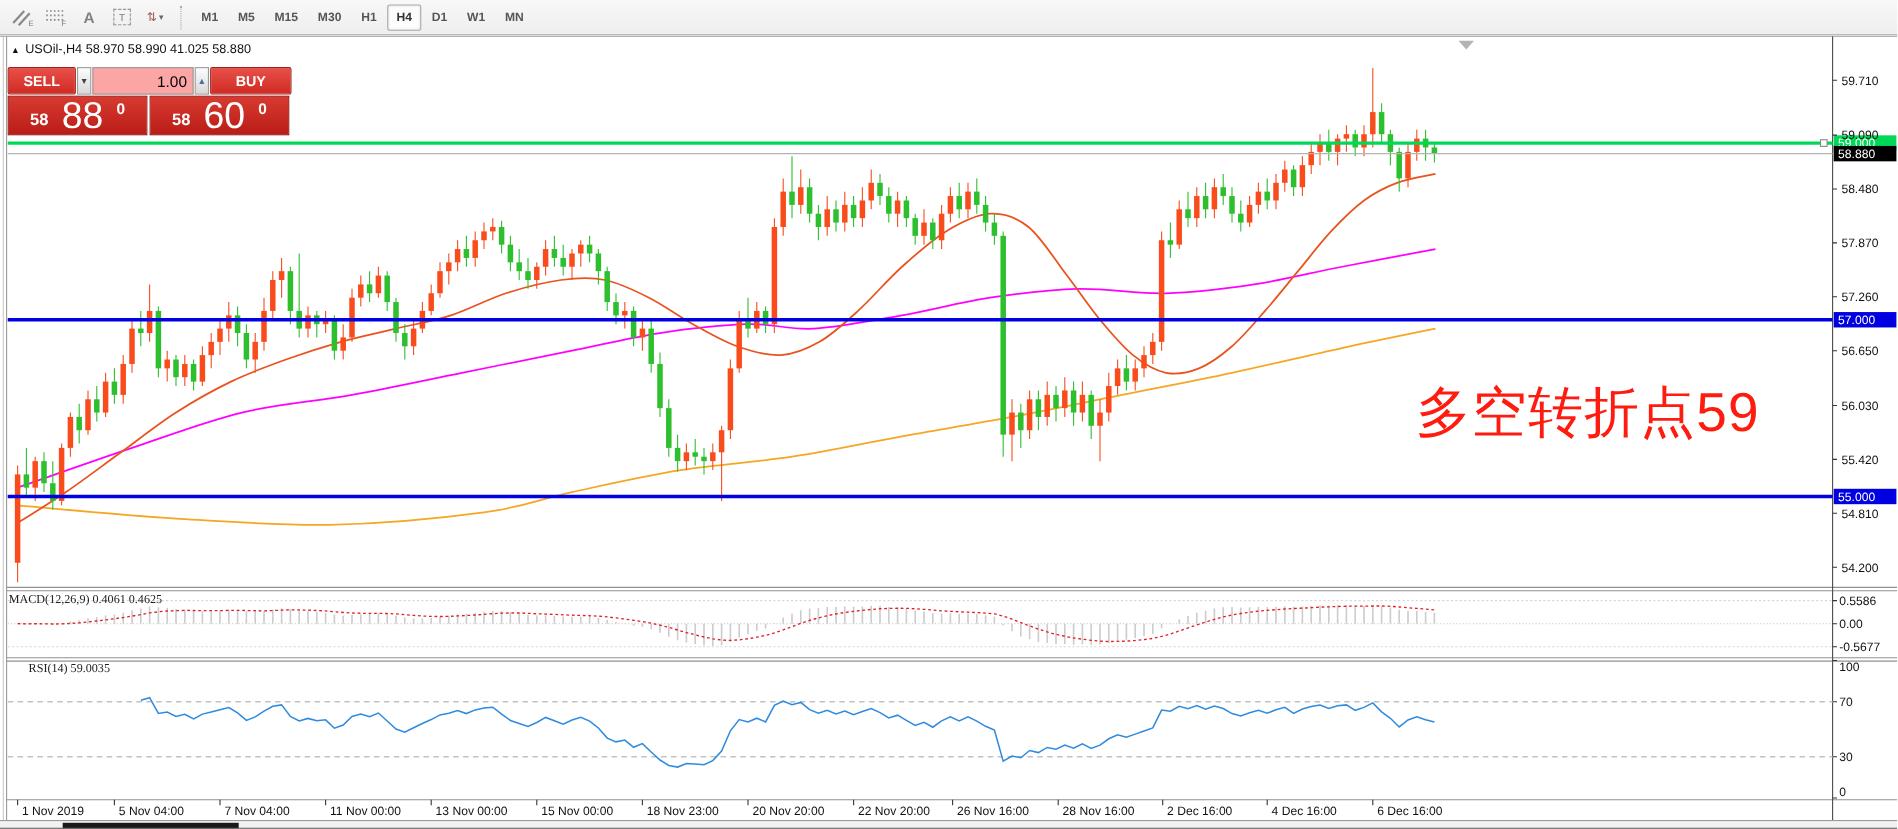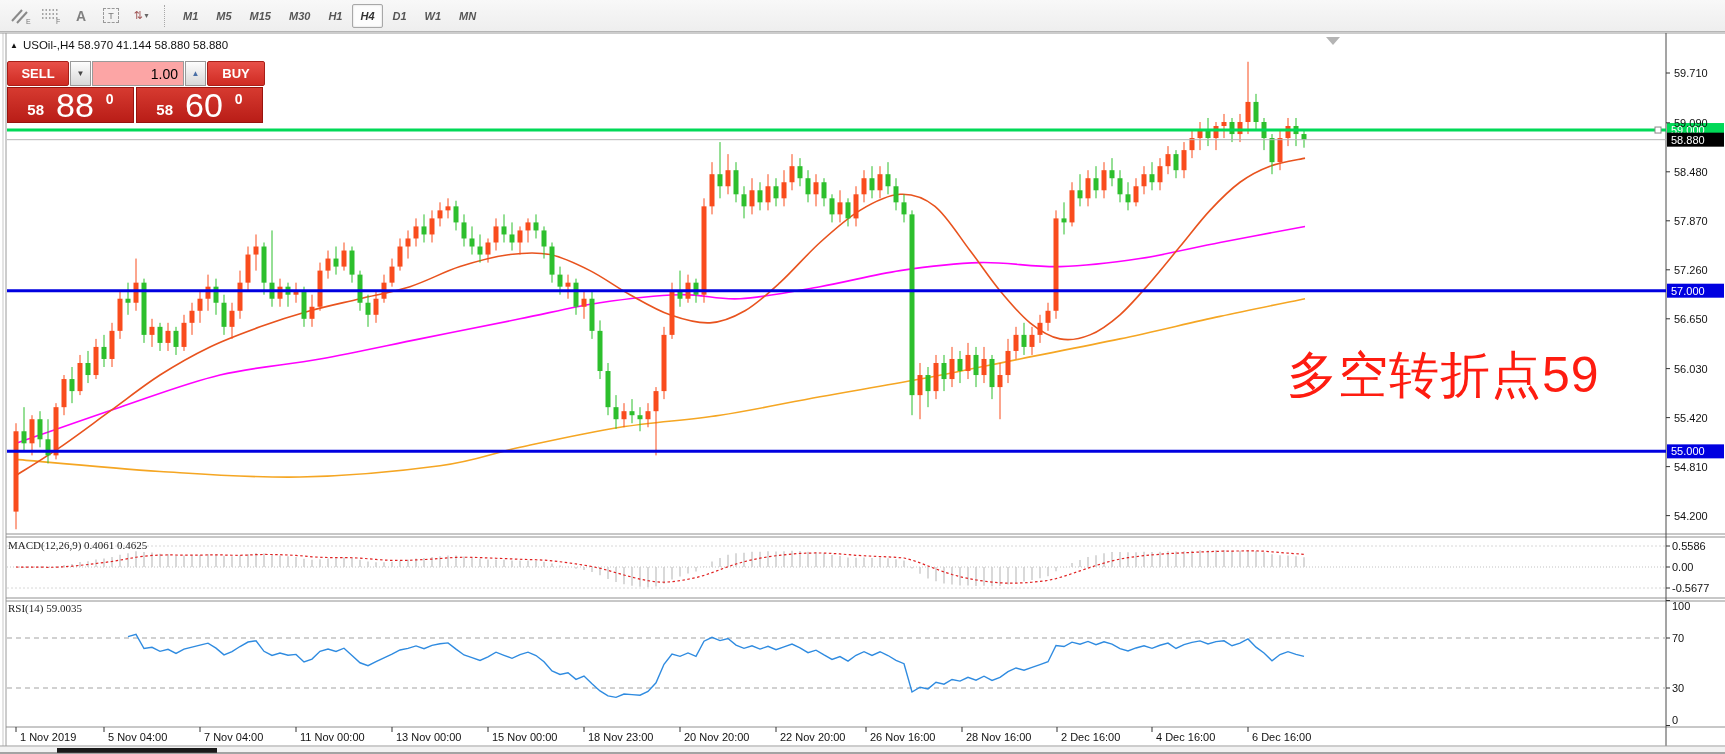--- a/index.html
+++ b/index.html
@@ -9,49 +9,49 @@
   
   .toolbar{position:absolute;left:0;top:0;width:1725px;height:32px;background:linear-gradient(#f8f8f8,#eeeeee);
     border-bottom:1px solid #b5b5b5;display:flex;align-items:center;box-sizing:border-box;padding-left:6px;z-index:10;}
   .toolbtn{height:24px;min-width:26px;display:flex;align-items:center;justify-content:center;margin:0 1px;
     border:1px solid transparent;border-radius:2px;color:#707070;font-size:12px;cursor:default;}
   .tool-glyph{font-size:14px;font-weight:bold;color:#808080;}
   .tlabel-box{width:14px;height:13px;border:1px dashed #999;font-size:9px;color:#777;display:flex;align-items:center;justify-content:center;}
   .caret{font-size:8px;color:#666;margin-left:2px;}
   .tsep{width:1px;height:22px;border-left:1px dotted #a8a8a8;margin:0 8px;}
   .tfbtn{height:22px;padding:0 7px;display:flex;align-items:center;justify-content:center;margin:0 1px;
-    font-size:11px;font-weight:bold;color:#555;border:1px solid transparent;border-radius:2px;font-style:italic;}
+    font-size:11px;font-weight:bold;color:#555;border:1px solid transparent;border-radius:2px;}
   .tfbtn.active{background:#fdfdfd;border:1px solid #a8a8a8;box-shadow:inset 0 0 2px #ccc;color:#333;}
 
   
   .symbolbar{position:absolute;left:10px;top:39px;z-index:5;font-size:11.5px;color:#111;display:flex;align-items:center;gap:5px;}
   .symbolbar .arr{font-size:8px;}
 
   
   .tradepanel{position:absolute;left:7px;top:61px;width:258px;z-index:6;}
   .tp-row1{display:flex;height:25px;gap:1px;}
   .tp-btn{flex:none;display:flex;align-items:center;justify-content:center;color:#fff;font-size:13px;font-weight:bold;
     background:linear-gradient(#e85048,#cf2b23);border:1px solid #a81f18;border-radius:2px;box-sizing:border-box;}
-  .tp-sell{width:62px;} .tp-buy{width:58px;}
+  .tp-sell{width:62px;} .tp-buy{width:74px;}
   .tp-spin{width:21px;background:linear-gradient(#fdfdfd,#d8d8d8);border:1px solid #9a9a9a;box-sizing:border-box;
     display:flex;align-items:center;justify-content:center;font-size:8px;color:#444;}
   .tp-spin.up{color:#4a6fa5;}
   .tp-input{width:92px;border:1px solid #9a9a9a;box-sizing:border-box;font-size:14px;text-align:right;padding-right:5px;
     font-family:"Liberation Sans",sans-serif;color:#000;background:#fca5a5;}
   .tp-row2{display:flex;gap:2px;margin-top:1px;}
   .tp-price{width:127px;height:36px;background:linear-gradient(#d63a30,#b91d17);border:1px solid #99140f;
     box-sizing:border-box;color:#fff;display:flex;align-items:center;justify-content:center;}
   .tp-price .sm{font-size:15px;align-self:flex-end;margin-bottom:4px;font-weight:bold;}
   .tp-price .big{font-size:34px;line-height:30px;margin:0 12px;}
   .tp-price .sup{font-size:14px;align-self:flex-start;margin-top:3px;font-weight:bold;}
 
   
   .indlabel{position:absolute;z-index:5;font-size:11px;color:#222;font-family:Liberation Serif, serif;}
   #macdLabel{left:8px;top:539px;}
-  #rsiLabel{left:8px;top:602px;}
+  #rsiLabel{left:8px;top:602px;padding-left:18px;}
 
   
   .annotation{position:absolute;left:1287px;top:342px;z-index:5;font-size:50px;letter-spacing:1px;
     color:#fe1c10;white-space:nowrap;font-weight:500;}
 
   svg text{font-family:"Liberation Sans","DejaVu Sans",sans-serif;}
 </style>
 </head>
 <body>
 
@@ -710,21 +710,21 @@
         <div class="tfbtn">H1</div>
         <div class="tfbtn active">H4</div>
         <div class="tfbtn">D1</div>
         <div class="tfbtn">W1</div>
         <div class="tfbtn">MN</div>
       </div>
   </div>
 
   <div class="symbolbar">
     <span class="arr">▲</span>
-    <span>USOil-,H4  58.970 41.144 58.880 58.880</span>
+    <span>USOil-,H4  58.970 58.990 41.025 58.880</span>
   </div>
 
   <div class="tradepanel">
     <div class="tp-row1">
       <div class="tp-btn tp-sell">SELL</div>
       <div class="tp-spin">▼</div>
       <input class="tp-input" value="1.00" style="">
       <div class="tp-spin up">▲</div>
       <div class="tp-btn tp-buy">BUY</div>
     </div>

